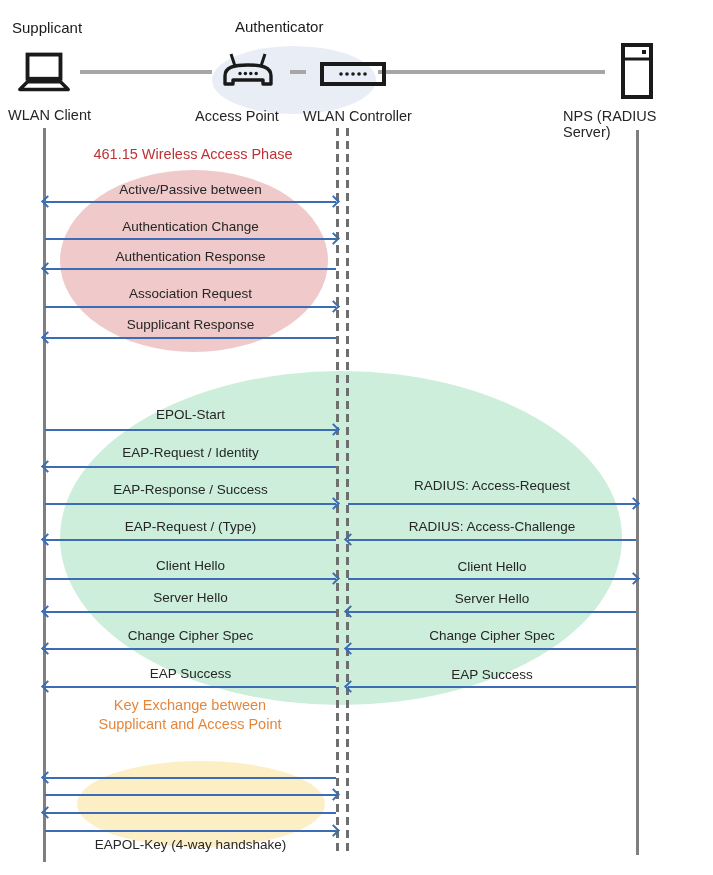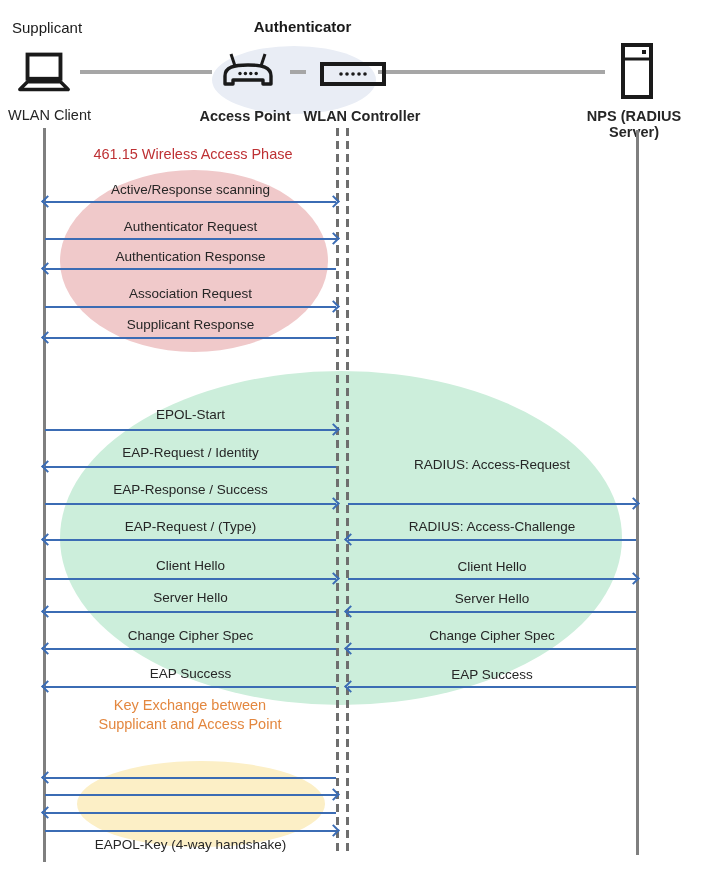--- a/index.html
+++ b/index.html
@@ -6,21 +6,21 @@
     --arrow:#3B6CB4; --lifeline:#7F7F7F; --connector:#A6A6A6;
     --e1:#F0C9CA; --e2:#CCEEDB; --e3:#FCEFC6; --e4:#E9EDF5;
     --p1:#BE3134; --p2:#2DB757; --p3:#E3873F; --ink:#262626;
   }
   html,body{margin:0;padding:0;background:#fff;}
   #stage{position:relative;width:713px;height:875px;background:#fff;overflow:hidden;
          font-family:"Liberation Sans",sans-serif;color:var(--ink);}
   .abs{position:absolute;}
   .role{font-size:15px;color:#1a1a1a;}
   .node-label{font-size:14.5px;color:var(--ink);}
-  .center{text-align:center;font-weight:bold;}
+  .center{text-align:left;}
   .ellipse{position:absolute;border-radius:50%;}
   .lifeline{position:absolute;width:3px;background:var(--lifeline);}
   .dashline{position:absolute;width:3px;
     background:repeating-linear-gradient(to bottom,#6E6E6E 0 8px,transparent 8px 13px);}
   .connector{position:absolute;height:4px;background:var(--connector);}
   .phase-title{position:absolute;font-size:14.5px;text-align:center;}
   .msg-label{position:absolute;font-size:13.5px;text-align:center;color:var(--ink);white-space:nowrap;}
   .arrow{position:absolute;height:2px;background:var(--arrow);}
   .head{position:absolute;width:9px;height:9px;box-sizing:border-box;
         border-top:2.5px solid var(--arrow);border-right:2.5px solid var(--arrow);}
@@ -98,25 +98,25 @@
   <div class="phase-title" style="left:42px;top:696px;width:296px;color:var(--p3);line-height:19px;">
     <div>Key Exchange between</div>
     <div>Supplicant and Access Point</div>
   </div>
 
   <div id="messages">
       <div class="arrow" style="left: 45px; width: 291px; top: 201px;">
         <span class="head r"></span>
         <span class="head l"></span>
       </div>
-      <div class="msg-label" style="left: 45px; width: 291px; top: 182px;">Active/Response scanning</div>
+      <div class="msg-label" style="left: 45px; width: 291px; top: 182px;">Active/Passive between</div>
       <div class="arrow" style="left: 45px; width: 291px; top: 238px;">
         <span class="head r"></span>
       </div>
-      <div class="msg-label" style="left: 45px; width: 291px; top: 219px;">Authenticator Request</div>
+      <div class="msg-label" style="left: 45px; width: 291px; top: 219px;">Authentication Change</div>
       <div class="arrow" style="left: 45px; width: 291px; top: 268px;">
         <span class="head l"></span>
       </div>
       <div class="msg-label" style="left: 45px; width: 291px; top: 249px;">Authentication Response</div>
       <div class="arrow" style="left: 45px; width: 291px; top: 306px;">
         <span class="head r"></span>
       </div>
       <div class="msg-label" style="left: 45px; width: 291px; top: 286px;">Association Request</div>
       <div class="arrow" style="left: 45px; width: 291px; top: 337px;">
         <span class="head l"></span>
@@ -130,21 +130,21 @@
         <span class="head l"></span>
       </div>
       <div class="msg-label" style="left: 45px; width: 291px; top: 445px;">EAP-Request / Identity</div>
       <div class="arrow" style="left: 45px; width: 291px; top: 503px;">
         <span class="head r"></span>
       </div>
       <div class="msg-label" style="left: 45px; width: 291px; top: 482px;">EAP-Response / Success</div>
       <div class="arrow" style="left: 348px; width: 288px; top: 503px;">
         <span class="head r"></span>
       </div>
-      <div class="msg-label" style="left: 348px; width: 288px; top: 457px;">RADIUS: Access-Request</div>
+      <div class="msg-label" style="left: 348px; width: 288px; top: 478px;">RADIUS: Access-Request</div>
       <div class="arrow" style="left: 45px; width: 291px; top: 539px;">
         <span class="head l"></span>
       </div>
       <div class="msg-label" style="left: 45px; width: 291px; top: 519px;">EAP-Request / (Type)</div>
       <div class="arrow" style="left: 348px; width: 288px; top: 539px;">
         <span class="head l"></span>
       </div>
       <div class="msg-label" style="left: 348px; width: 288px; top: 519px;">RADIUS: Access-Challenge</div>
       <div class="arrow" style="left: 45px; width: 291px; top: 578px;">
         <span class="head r"></span>

